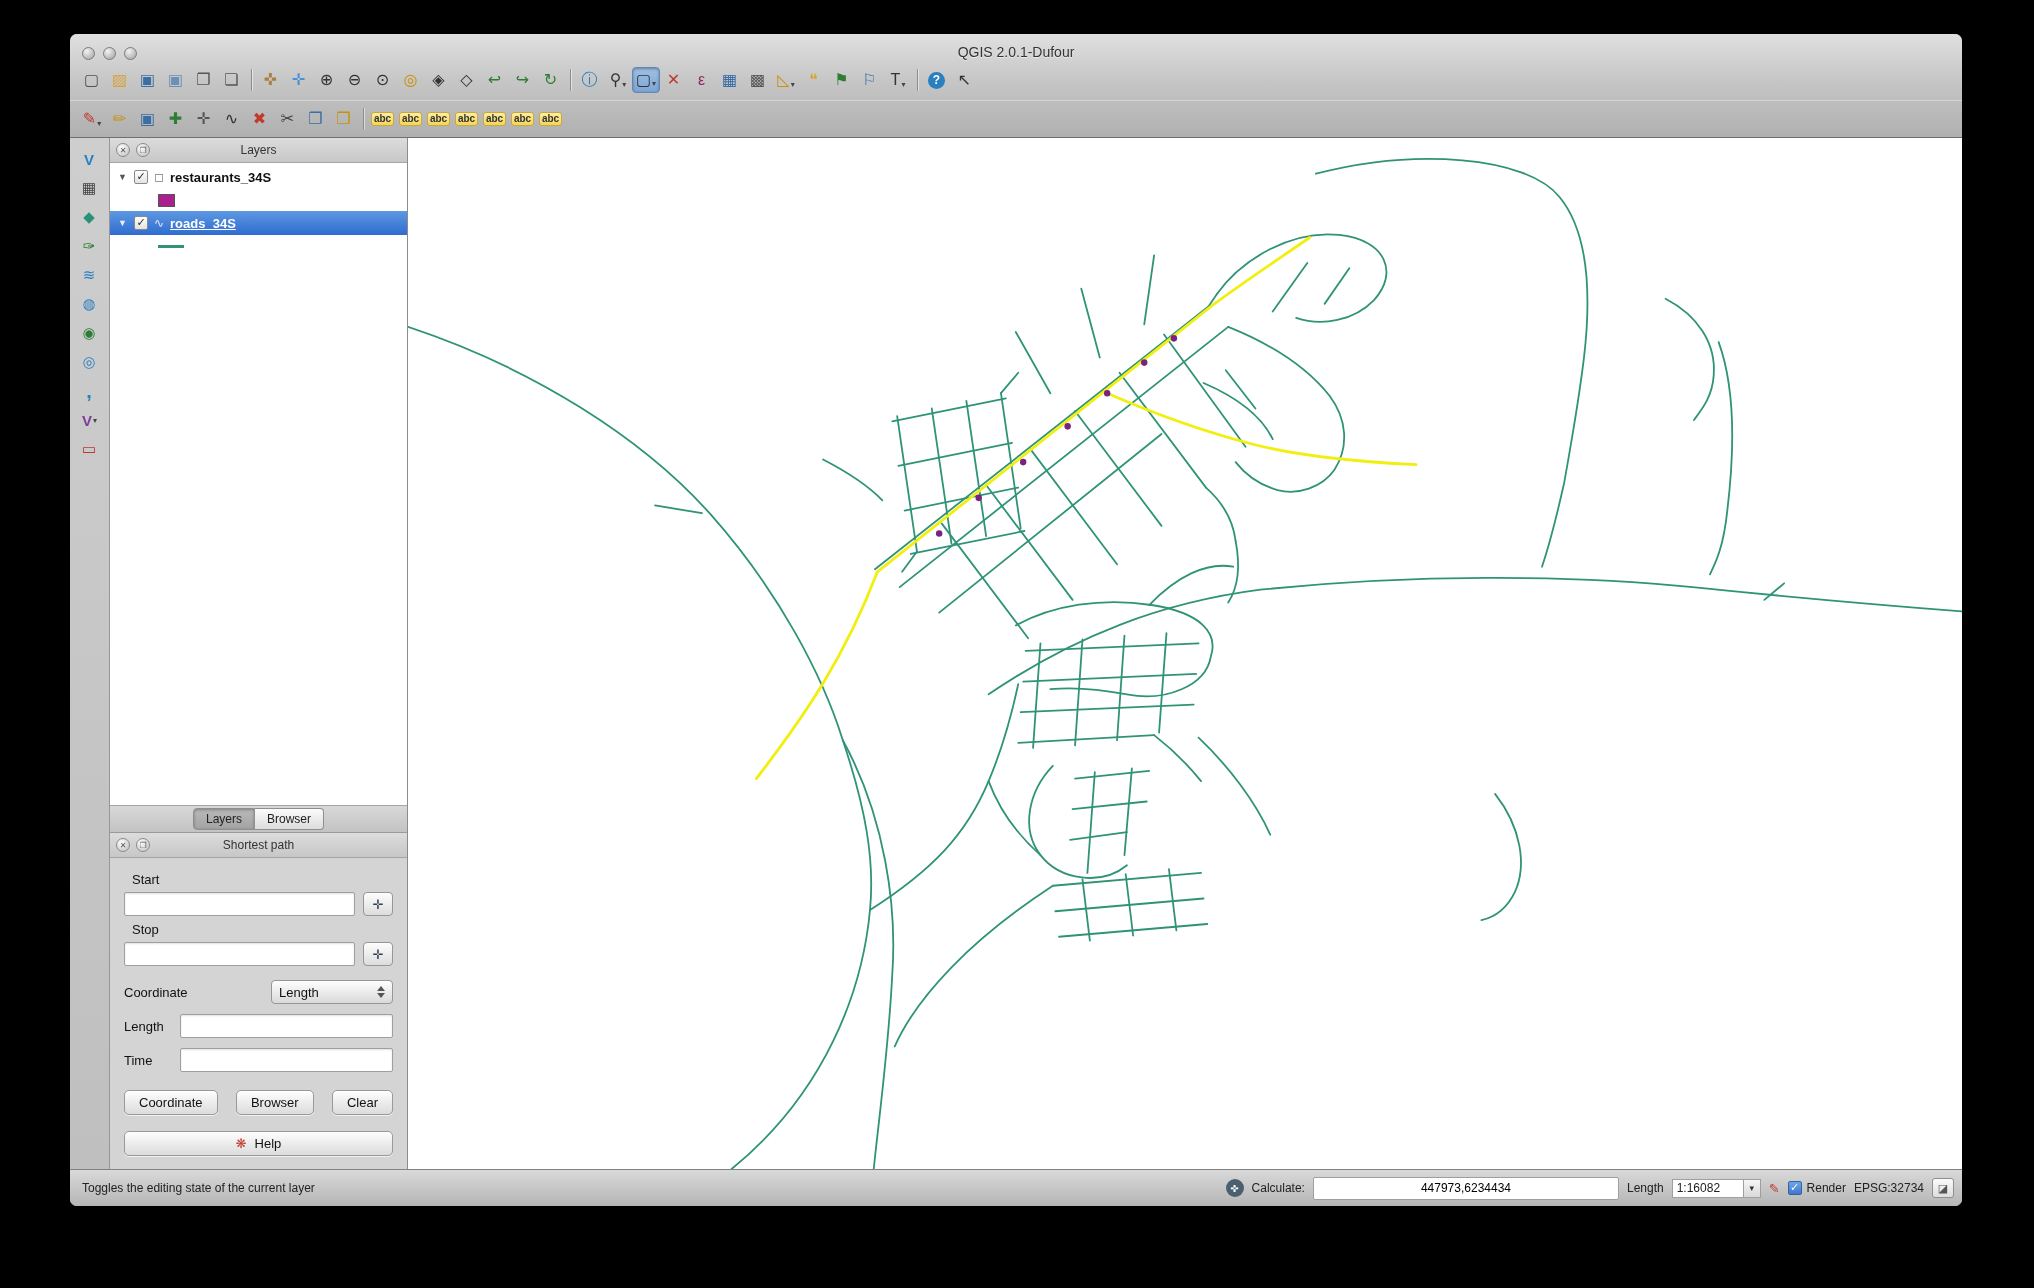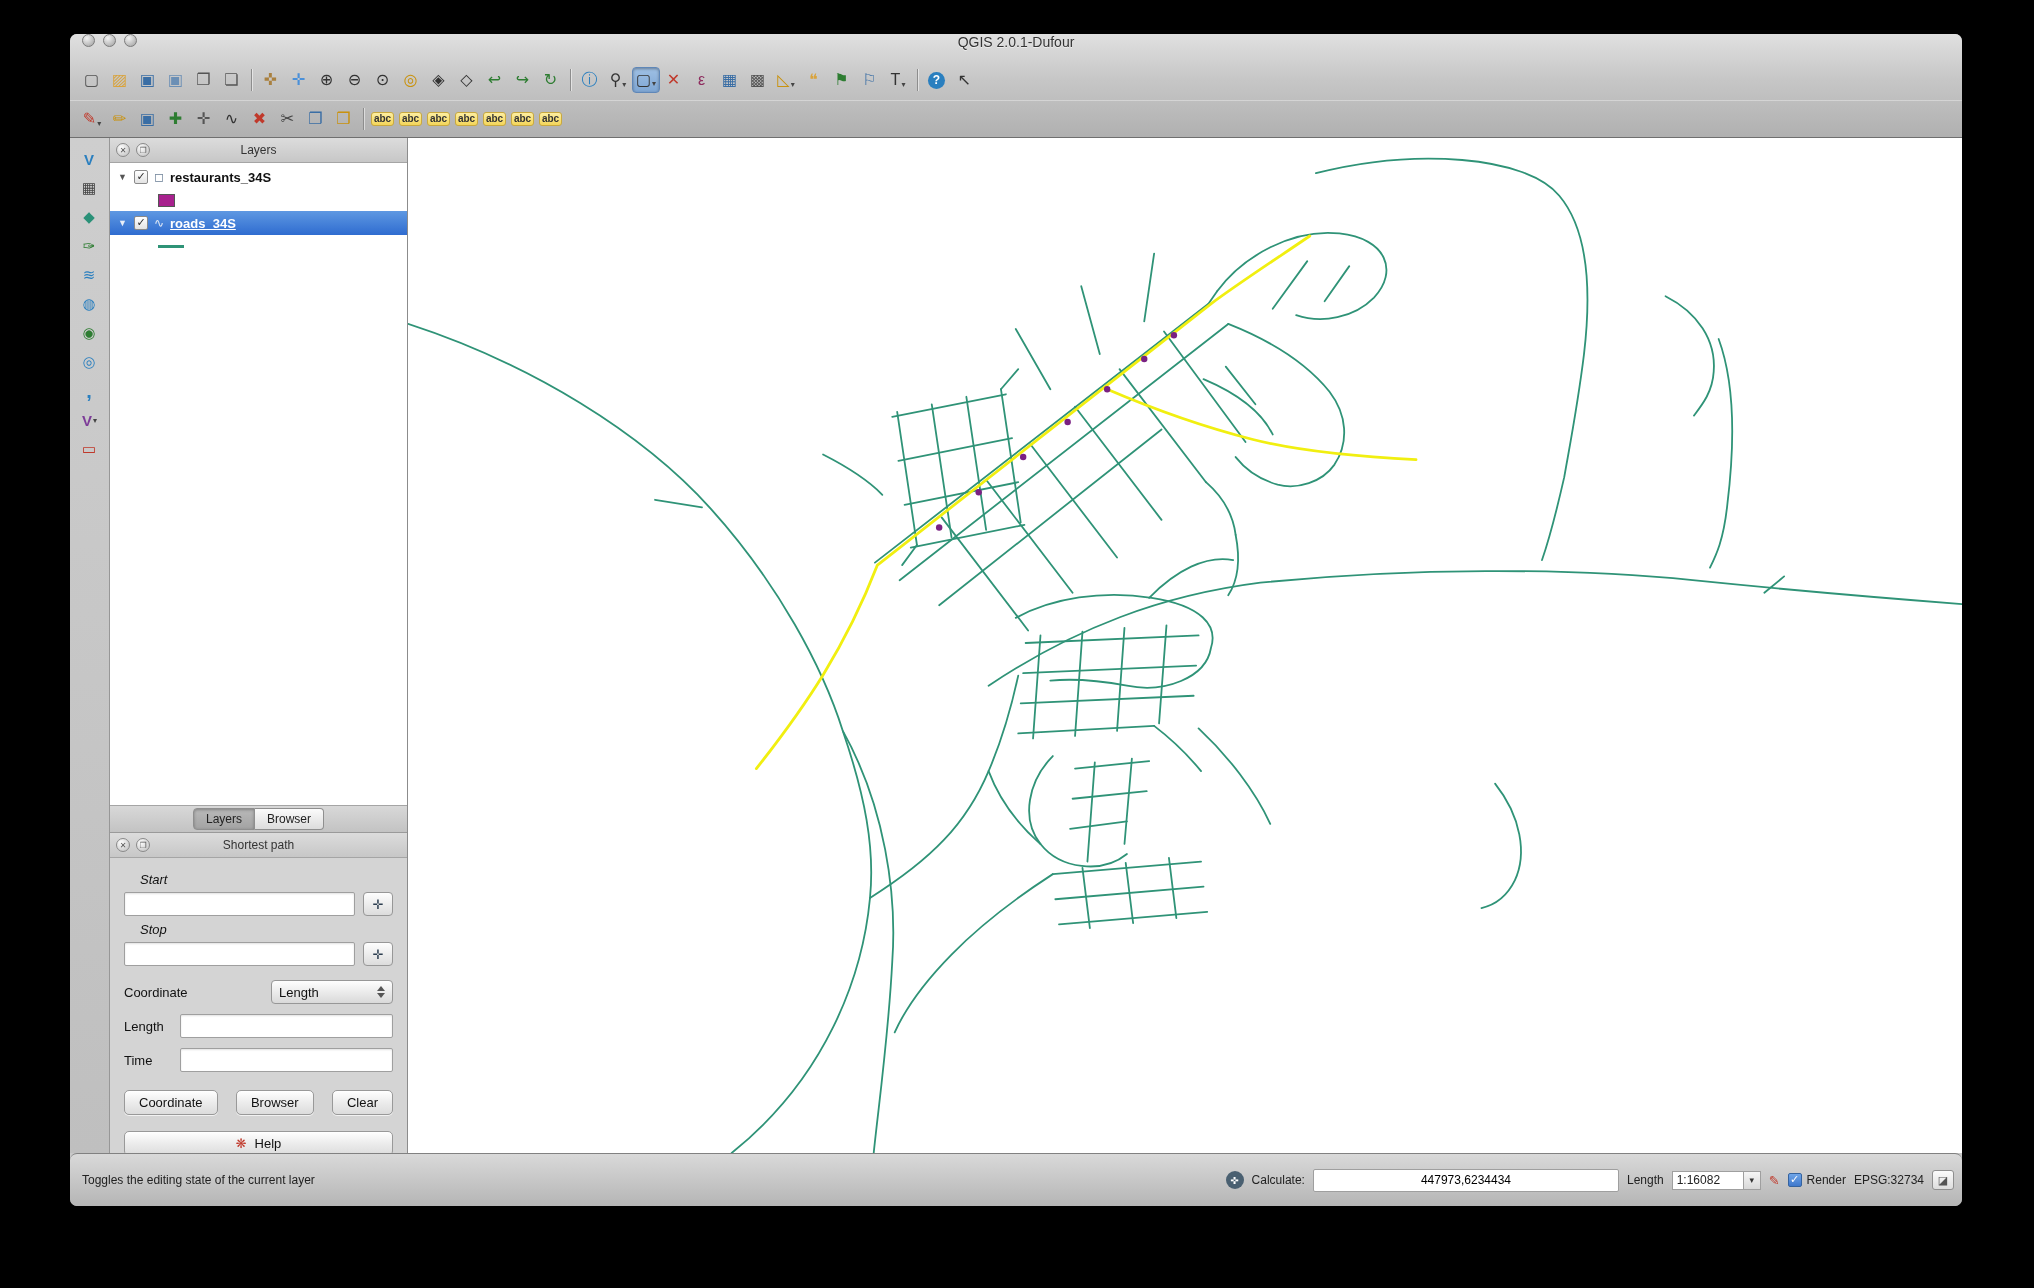--- a/index.html
+++ b/index.html
@@ -3,21 +3,21 @@
 <meta charset="utf-8">
 <style>
   html,body{margin:0;padding:0;}
   body{background:#000;font-family:"Liberation Sans","DejaVu Sans",sans-serif;}
   .stage{position:relative;width:2034px;height:1288px;background:#000;overflow:hidden;}
   .window{position:absolute;left:70px;top:34px;width:1892px;height:1172px;display:flex;flex-direction:column;
           border-radius:7px;overflow:hidden;background:#c9c9c9;
           box-shadow:0 30px 80px rgba(0,0,0,.7),0 0 0 1px rgba(0,0,0,.55);}
   
   .chrome{background:linear-gradient(#e0e0e0,#c6c6c6 45%,#b0b0b0);border-bottom:1px solid #6f6f6f;}
-  .titlebar{height:26px;position:relative;display:flex;align-items:flex-start;}
+  .titlebar{height:26px;position:relative;display:flex;align-items:flex-end;}
   .lights{display:flex;gap:8px;padding-left:12px;z-index:2;}
   .light{width:13px;height:13px;border-radius:50%;background:radial-gradient(circle at 35% 30%,#f2f2f2,#9e9e9e);
          border:1px solid #7b7b7b;box-sizing:border-box;}
   .title{position:absolute;left:0;right:0;text-align:center;font-size:14px;color:#333;
          text-shadow:0 1px 0 rgba(255,255,255,.55);}
   .toolbar{display:flex;align-items:center;padding:2px 8px;}
   .tb1{height:36px;}
   .tb2{height:32px;border-top:1px solid rgba(255,255,255,.35);}
   .tbtn{display:inline-flex;align-items:center;justify-content:center;min-width:28px;height:26px;border-radius:4px;
         font-size:16px;cursor:default;box-sizing:border-box;}
@@ -60,21 +60,21 @@
   .swatch-point{width:15px;height:11px;border:1px solid #555;}
   .swatch-line{width:26px;height:3px;}
   .panel-tabs{height:26px;flex:none;display:flex;align-items:center;justify-content:center;
         background:linear-gradient(#d8d8d8,#c3c3c3);}
   .ptab{font-size:12px;padding:3px 12px;border:1px solid #8f8f8f;background:linear-gradient(#fbfbfb,#dcdcdc);color:#222;}
   .ptab.active{background:linear-gradient(#b9b9b9,#a3a3a3);box-shadow:inset 0 1px 3px rgba(0,0,0,.3);
         border-radius:4px 0 0 4px;}
   .ptab + .ptab{border-left:none;border-radius:0 4px 4px 0;}
   .sp-dock{flex:1;display:flex;flex-direction:column;min-height:0;}
   .sp-body{flex:1;padding:8px 14px 12px;display:flex;flex-direction:column;font-size:13px;color:#111;}
-  .sp-label{margin:6px 16px 5px;font-style:italic;}
+  .sp-label{margin:6px 8px 5px;}
   .sp-inputrow{display:flex;align-items:center;gap:8px;}
   .sp-input{flex:1;height:22px;border:1px solid #9f9f9f;border-radius:2px;background:#fff;
         box-shadow:inset 0 1px 2px rgba(0,0,0,.12);font:inherit;font-size:12px;padding:0 4px;min-width:0;}
   .sp-pick{width:30px;height:24px;border:1px solid #979797;border-radius:4px;flex:none;
         background:linear-gradient(#fefefe,#dcdcdc);font-size:13px;color:#2c3e50;
         display:flex;align-items:center;justify-content:center;padding:0;}
   .sp-crit{display:flex;align-items:center;margin-top:14px;}
   .popup{margin-left:auto;width:122px;height:24px;border:1px solid #979797;border-radius:4px;
         background:linear-gradient(#fefefe,#d9d9d9);display:flex;align-items:center;padding:0 7px;
         font-size:13px;box-sizing:border-box;}
@@ -88,21 +88,21 @@
         background:linear-gradient(#ffffff,#ececec 50%,#dcdcdc);
         box-shadow:0 1px 0 rgba(255,255,255,.7),inset 0 1px 0 rgba(255,255,255,.9);}
   .help-wide{margin-top:16px;width:100%;display:flex;align-items:center;justify-content:center;gap:8px;box-sizing:border-box;}
   .helpglyph{color:#c0392b;font-size:13px;}
   
   .map{flex:1;position:relative;background:#fff;min-width:0;}
   .map svg{position:absolute;inset:0;width:100%;height:100%;}
   .roads path,.route path{vector-effect:non-scaling-stroke;}
   
   .statusbar{height:28px;flex:none;background:linear-gradient(#d9d9d9,#b5b5b5);border-top:1px solid #818181;
-        display:flex;align-items:center;font-size:12px;color:#222;padding:12px 8px;gap:8px;border-radius:7px;}
+        display:flex;align-items:center;font-size:12px;color:#222;padding:4px 8px;gap:8px;}
   .hint{padding-left:4px;}
   .sb-right{margin-left:auto;display:flex;align-items:center;gap:8px;}
   .sb-icon{font-size:13px;display:inline-flex;align-items:center;justify-content:center;}
   .sb-icon.round{width:18px;height:18px;border-radius:50%;background:#4a6071;color:#fff;font-size:10px;}
   .sb-icon.pen{color:#c0392b;}
   .sb-icon.boxed{width:20px;height:18px;border:1px solid #8f8f8f;border-radius:3px;
         background:linear-gradient(#fbfbfb,#ddd);font-size:11px;color:#555;}
   .sb-coord{width:300px;height:19px;border:1px solid #9f9f9f;border-radius:2px;text-align:center;
         font:inherit;font-size:12px;background:#fff;}
   .scale-combo{display:inline-flex;align-items:center;}

